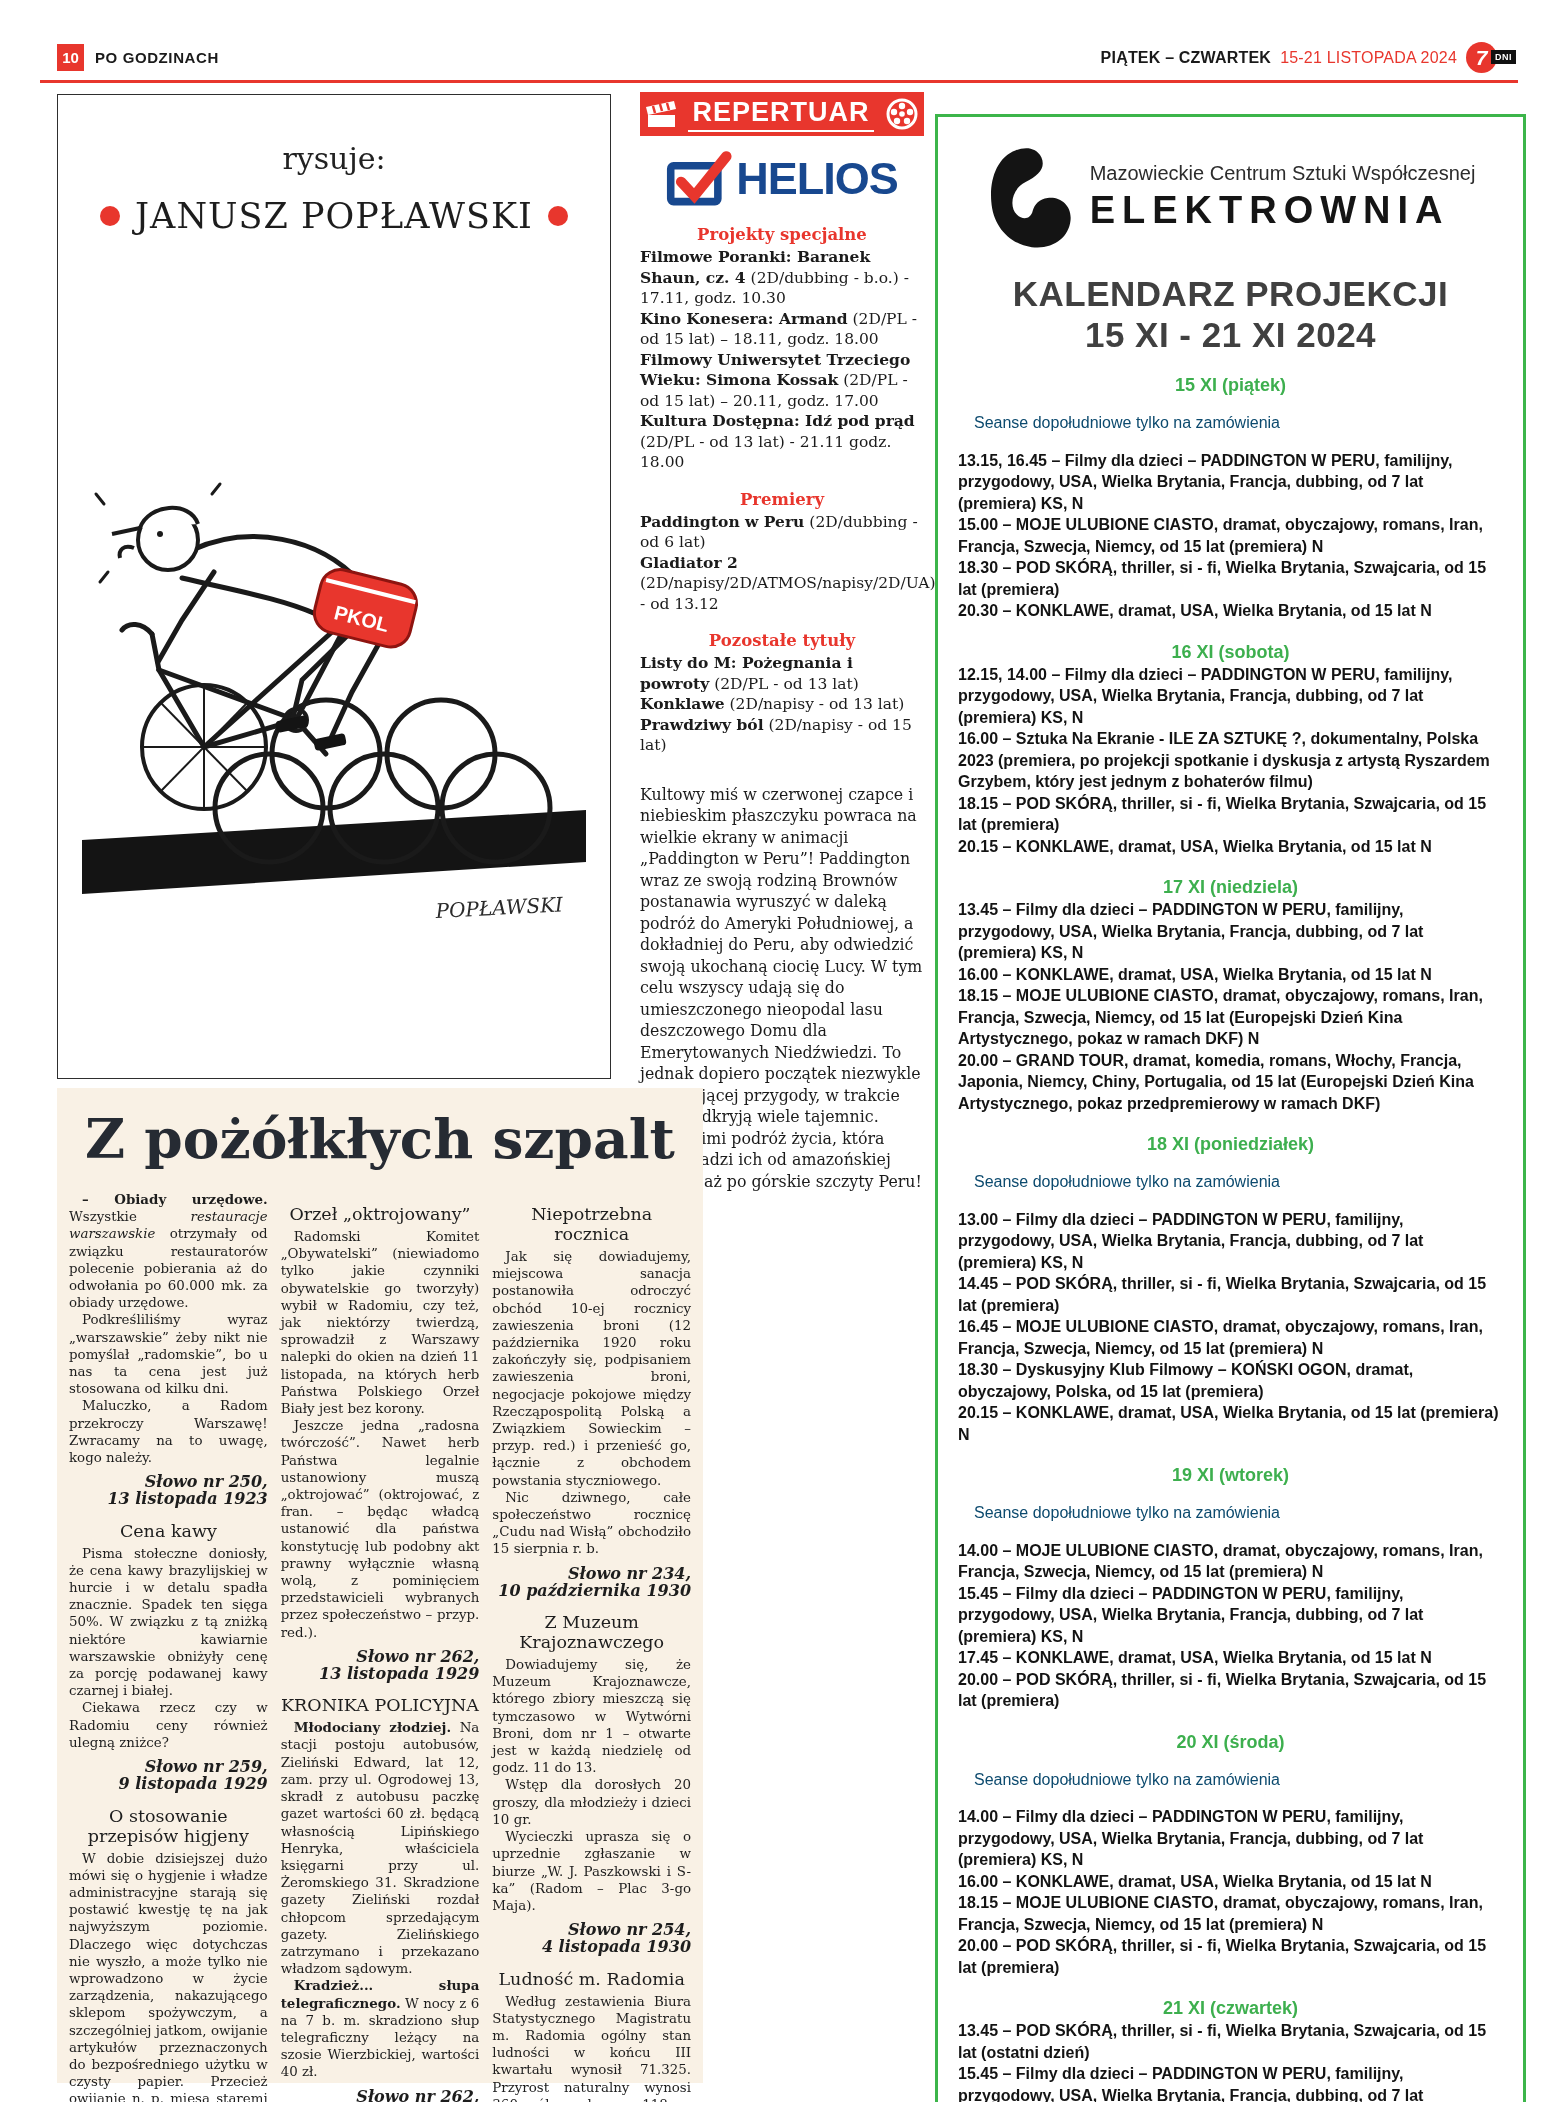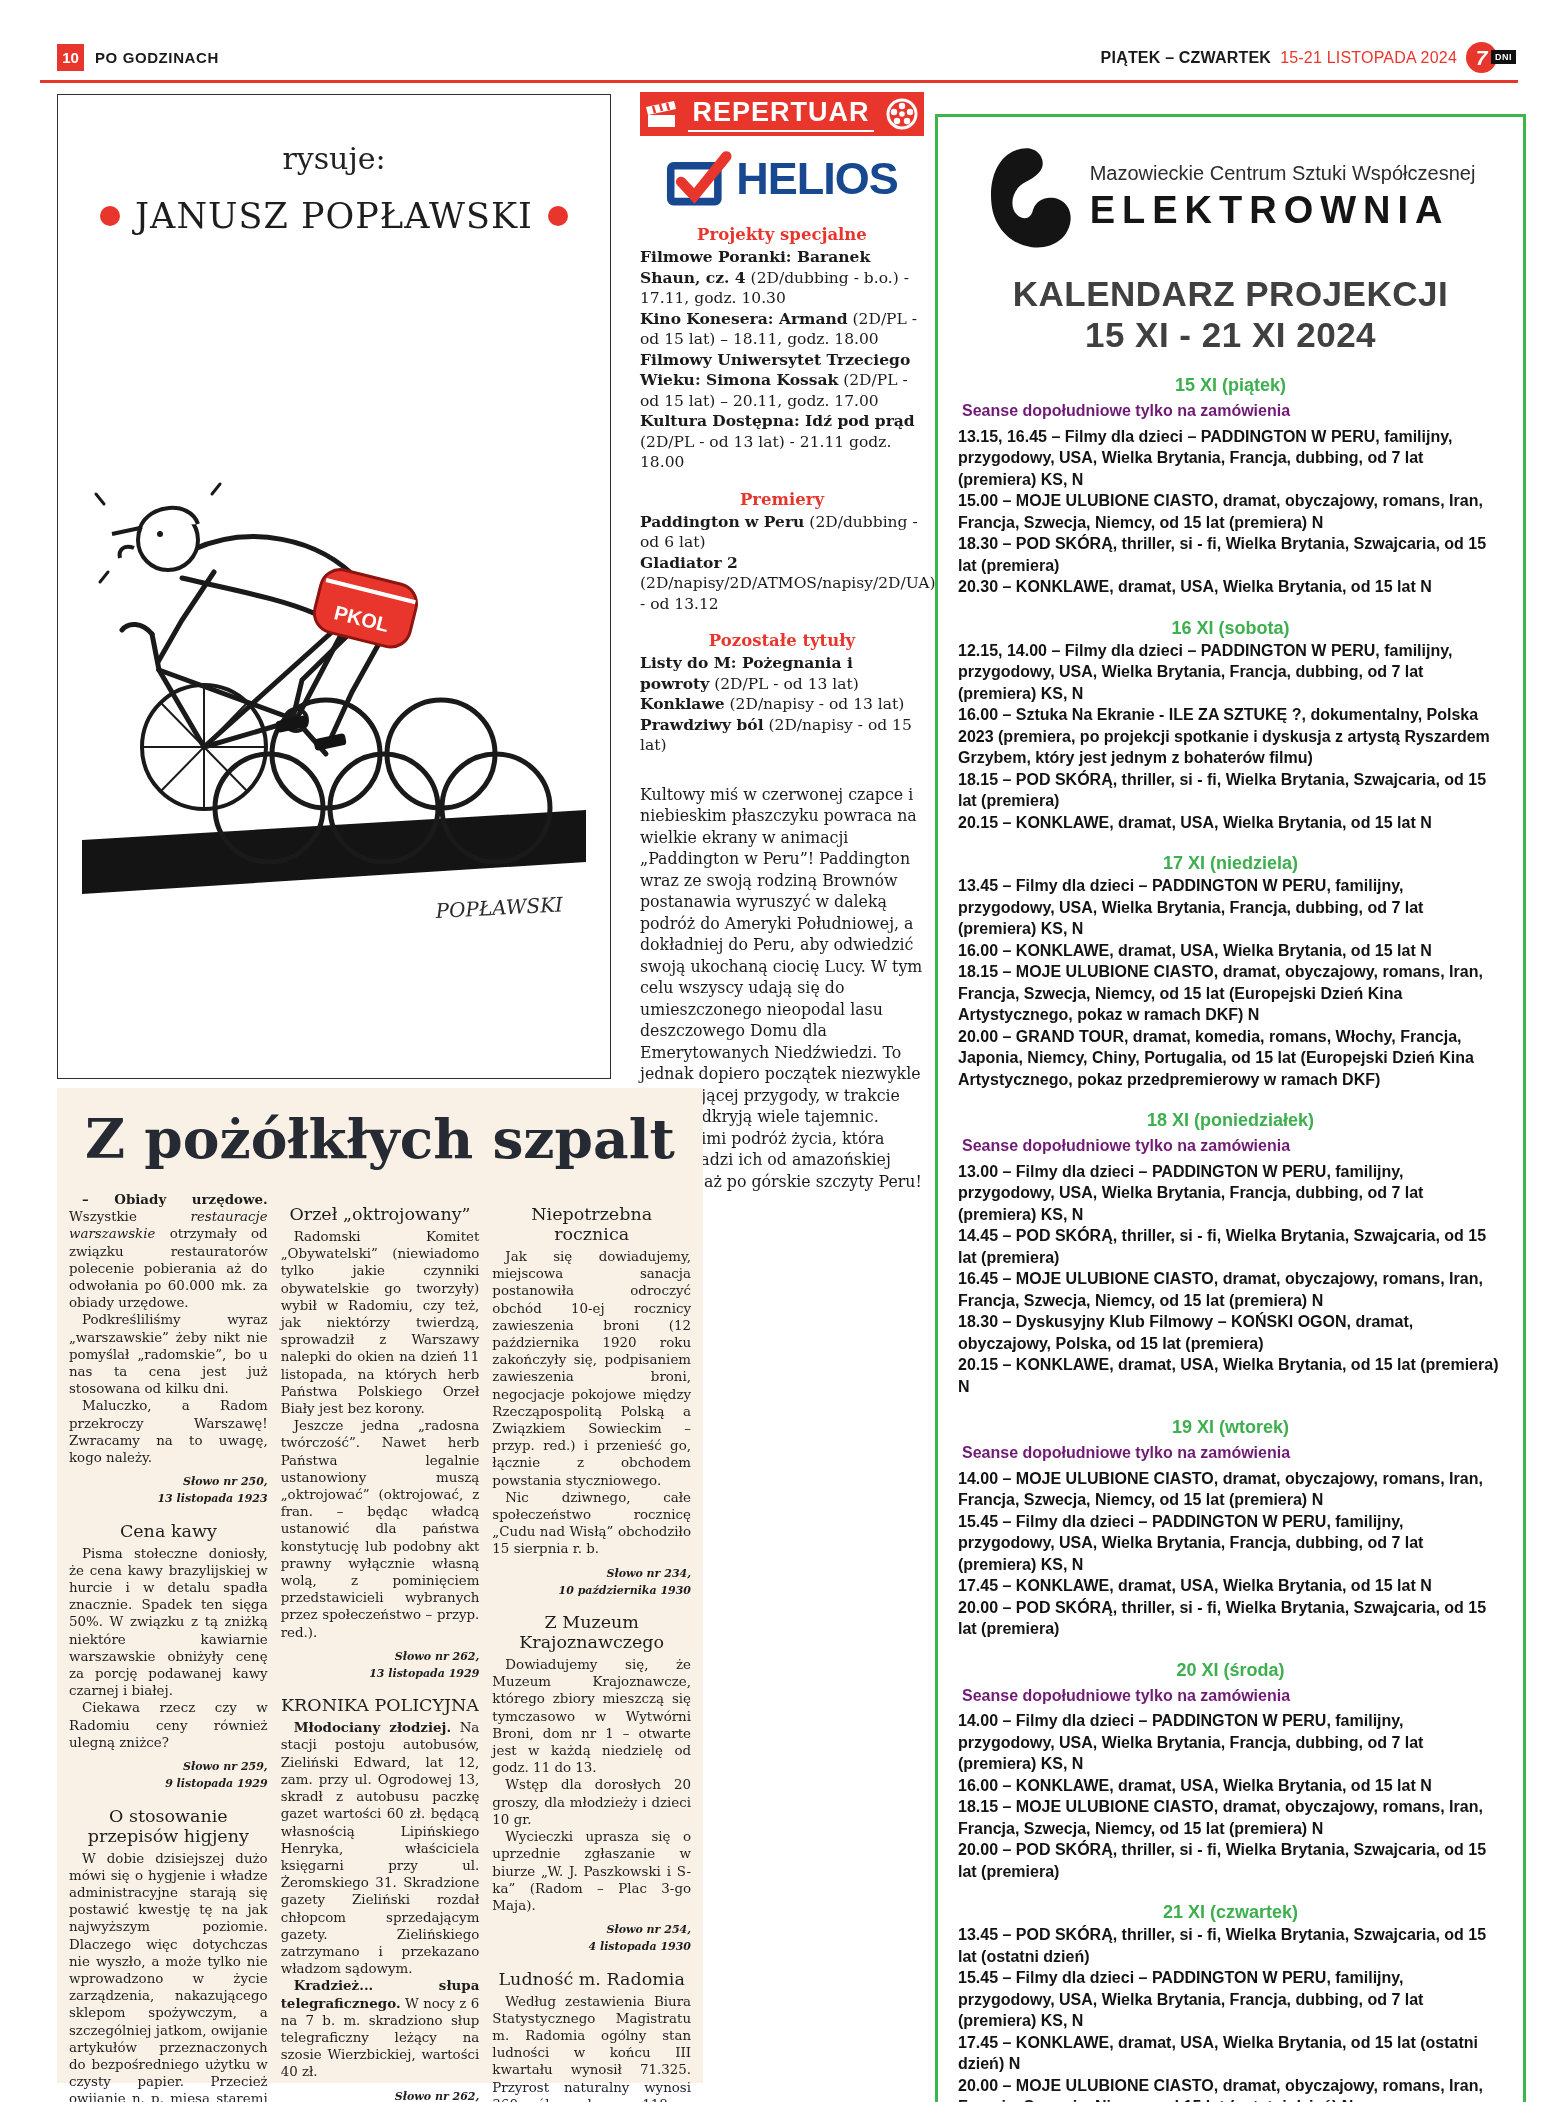--- a/index.html
+++ b/index.html
@@ -37,31 +37,31 @@
   .rep-film{font-family:"DejaVu Serif",serif;font-size:15.5px;line-height:20.5px;margin:0;color:#1b1b1b;}
   .rep-desc{margin-top:28px;font-family:"DejaVu Serif",serif;font-size:15.8px;line-height:21.5px;color:#1b1b1b;}
 
   
   .elek-box{position:absolute;left:935px;top:114px;width:545px;min-height:1870px;border:3px solid #3cb54a;background:#fff;padding:16px 20px 22px 20px;}
   .elek-logo{display:flex;align-items:center;justify-content:center;gap:16px;margin:12px 0 24px;}
   .elek-org-line{font-size:20px;color:#2c2c2c;margin-bottom:4px;}
   .elek-org-name{font-weight:bold;font-size:38px;letter-spacing:7px;color:#151515;}
   .kal-title{ text-align:center;color:#404040;font-weight:bold;font-size:35px;line-height:41px;margin:6px 0 18px;letter-spacing:.5px;}
   .day-title{text-align:center;color:#3daf4e;font-weight:bold;font-size:18px;margin:20px 0 1px;}
-  .sched-note{font-weight:bold;font-size:16px;line-height:21.5px;margin:4px;color:#701a75;}
+  .sched-note{font-weight:normal;font-size:16px;line-height:21.5px;margin:16px;color:#0c4a6e;}
   .sched-line{font-weight:bold;font-size:16px;line-height:21.5px;margin:0;color:#131313;}
 
   
   .szp-panel{position:absolute;left:57px;top:1088px;width:646px;height:995px;background:#f9f1e5;padding:0;box-sizing:border-box;}
   .szp-title{text-align:center;font-family:"DejaVu Serif",serif;font-weight:bold;font-size:55px;color:#262b33;padding:18px 12px 20px;}
   .szp-cols{display:flex;gap:13px;padding:0 12px;}
   .szp-col{flex:1;font-family:"DejaVu Serif",serif;font-size:13.4px;line-height:17.2px;text-align:justify;color:#1d1d1d;}
   .col-h{text-align:center;font-size:17.5px;line-height:20px;margin:13px 0 4px;font-weight:normal;}
   .col-p{margin:0;text-indent:13px;}
-  .col-attr{text-align:right;font-weight:bold;font-style:italic;margin:7px 0 9px;font-size:11px;}
+  .col-attr{text-align:right;font-weight:bold;font-style:italic;margin:7px 0 9px;font-size:16px;}
 </style>
 </head>
 <body>
 
 <div class="masthead-left">
   <div class="page-num">10</div>
   <div class="section-label">PO GODZINACH</div>
 </div>
 <div class="masthead-right">
   <span class="date-black">PIĄTEK – CZWARTEK</span>

